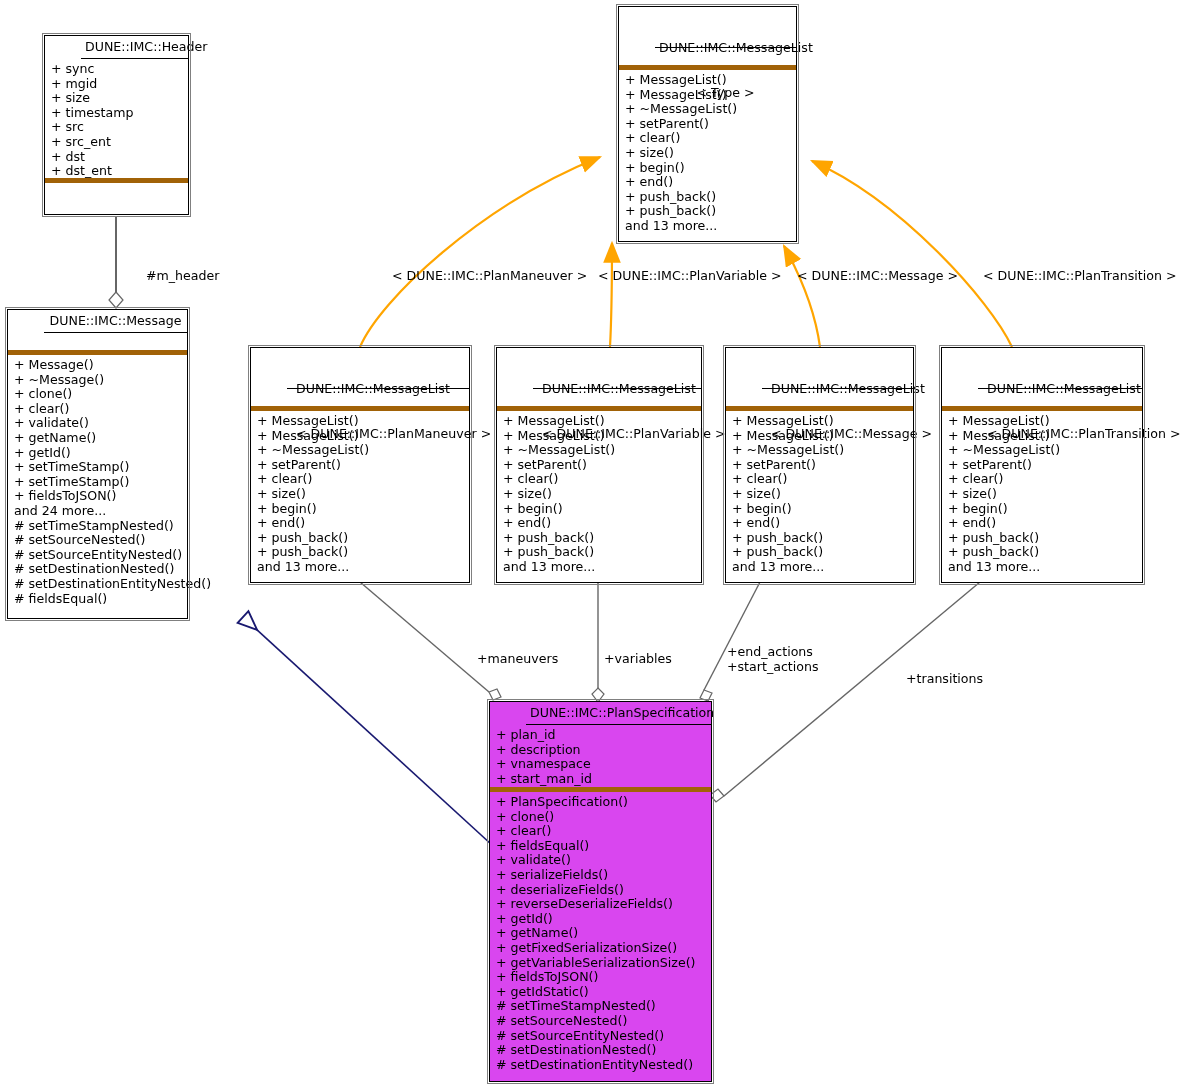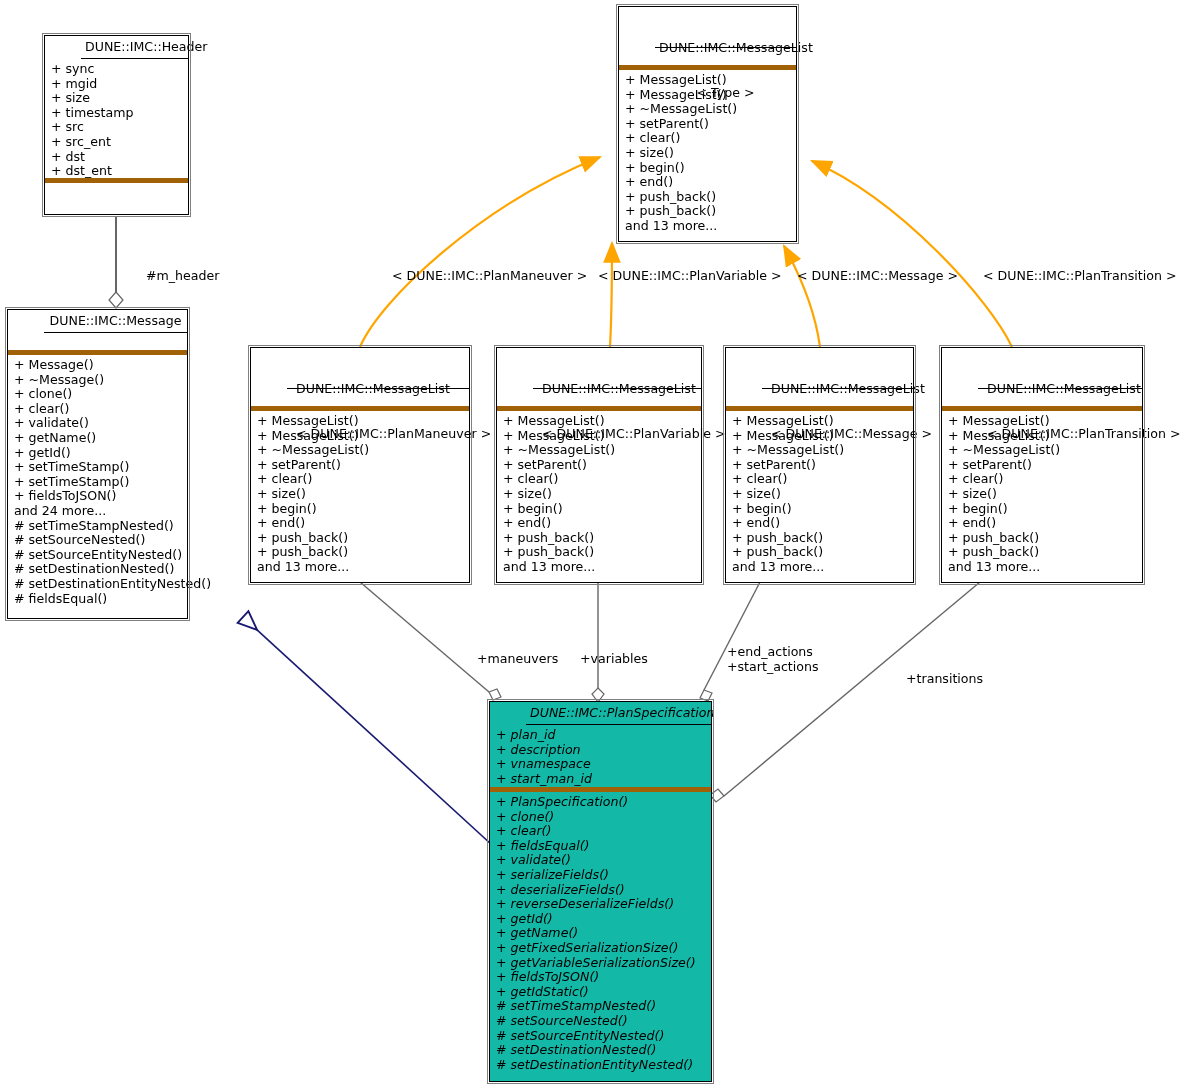--- a/index.html
+++ b/index.html
@@ -27,22 +27,21 @@
   }
   .uml-class {
     position: absolute;
     box-sizing: border-box;
     border: 1px solid #000000;
     background: #ffffff;
     outline: 1px solid #808080;
     outline-offset: 1px;
   }
   .uml-class.filled {
-    background: #14b8a6;
-    font-style: italic;
+    background: #d946ef;
   }
   .cls-title {
     box-sizing: border-box;
     text-align: center;
     font-size: 12.6px;
     line-height: 15px;
     color: #000000;
     padding: 3px 4px 4px 4px;
     border-bottom: 1px solid #000000;
     white-space: pre;
@@ -277,21 +276,21 @@
       <div class="member">+ size()</div>
       <div class="member">+ begin()</div>
       <div class="member">+ end()</div>
       <div class="member">+ push_back()</div>
       <div class="member">+ push_back()</div>
       <div class="member">and 13 more...</div>
     </div>
   </div>
 
   <div class="edge-label" style="left:477px; top:651px;">+maneuvers</div>
-  <div class="edge-label" style="left:580px; top:651px;">+variables</div>
+  <div class="edge-label" style="left:604px; top:651px;">+variables</div>
   <div class="edge-label two-line" style="left:727px; top:644px;">+end_actions</div>
   <div class="edge-label two-line" style="left:727px; top:659px;">+start_actions</div>
   <div class="edge-label" style="left:906px; top:651px;margin-top:20px;">+transitions</div>
 
   <div class="uml-class filled" style="left:489px; top:701px; width:223px; height:381px;">
     <div class="cls-title">DUNE::IMC::PlanSpecification</div>
     <div class="cls-attrs" style="height:67px;">
       <div class="member">+ plan_id</div>
       <div class="member">+ description</div>
       <div class="member">+ vnamespace</div>

